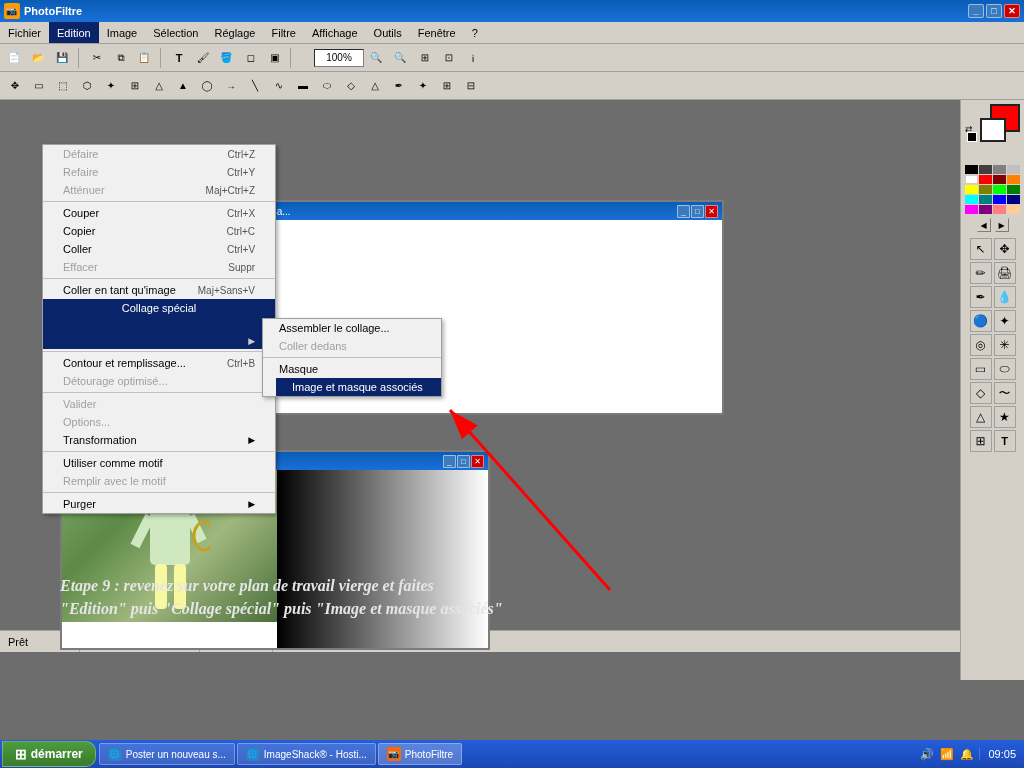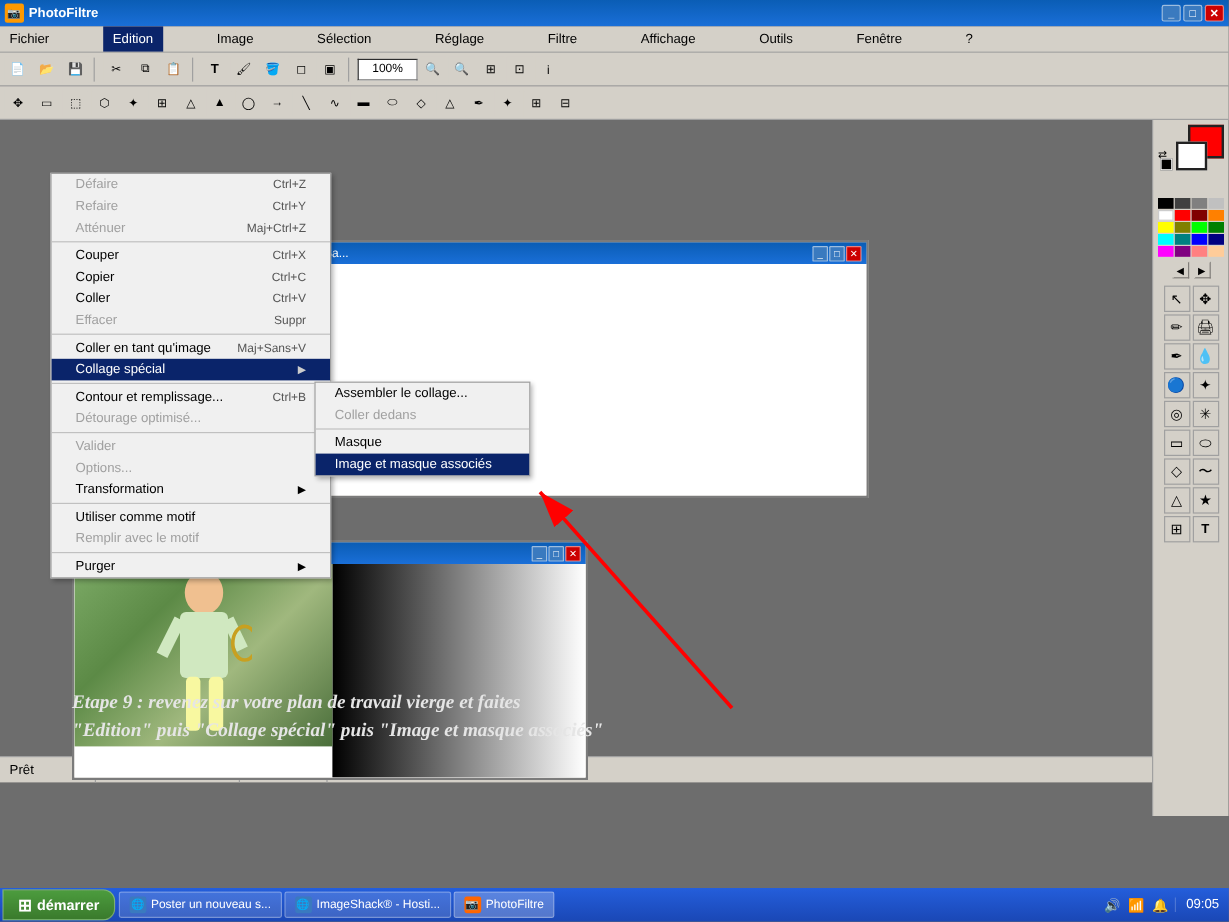--- a/index.html
+++ b/index.html
@@ -24,21 +24,20 @@
     .win-btn.min { background: #3a7abf; }
     .win-btn.max { background: #3a7abf; }
 
     
     #menubar {
       background: #d4d0c8;
       height: 22px;
       display: flex;
       align-items: flex-end;
       border-bottom: 1px solid #a0a0a0;
-      gap: 37px;
     }
     .menu-item {
       padding: 2px 8px;
       cursor: pointer;
       height: 100%;
       display: flex;
       align-items: center;
       font-size: 11px;
     }
     .menu-item:hover, .menu-item.active { background: #0a246a; color: white; }
@@ -55,21 +54,21 @@
       gap: 2px;
     }
     .tb-btn {
       width: 22px; height: 22px;
       background: #d4d0c8;
       border: 1px solid #d4d0c8;
       display: flex; align-items: center; justify-content: center;
       cursor: pointer; font-size: 10px;
     }
     .tb-sep { width: 4px; height: 20px; border-left: 1px solid #a0a0a0; margin: 0 2px; }
-    .zoom-input { width: 50px; height: 18px; border: 1px inset #808080; font-size: 10px; text-align: center; background: white; }
+    .zoom-input { width: 50px; height: 18px; border: 1px inset #808080; font-size: 10px; text-align: center; background: white; margin-left: 16px; }
 
     
     #right-panel {
       position: absolute;
       right: 0;
       top: 0;
       width: 64px;
       height: 580px;
       background: #d4d0c8;
       border-left: 1px solid #a0a0a0;
@@ -146,21 +145,21 @@
     .menu-entry {
       padding: 3px 20px 3px 20px;
       cursor: pointer;
       display: flex;
       justify-content: space-between;
       align-items: center;
       font-size: 11px;
       white-space: nowrap;
       gap: 22px;
     }
-    .menu-entry:hover, .menu-entry.highlighted { background: #0a246a; color: white; }
+    .menu-entry:hover, .menu-entry.highlighted { background: #0a246a; color: white; flex-direction: column; }
     .menu-entry.disabled { color: #a0a0a0; cursor: default; }
     .menu-divider { height: 1px; background: #c0c0c0; margin: 2px 0; }
     .menu-shortcut { color: #555; font-size: 10px; }
 
     
     #collage-submenu {
       position: absolute;
       left: 262px;
       top: 218px;
       background: #f0f0f0;
@@ -494,21 +493,21 @@
         <span>Purger</span>
         <span style="margin-left:auto; font-size:9px;">▶</span>
       </div>
     </div>
 
     <div id="collage-submenu">
       <div class="submenu-entry">Assembler le collage...</div>
       <div class="submenu-entry disabled">Coller dedans</div>
       <div class="menu-divider"></div>
       <div class="submenu-entry">Masque</div>
-      <div class="submenu-entry highlighted" style="background:#0a246a; color:white;">Image et masque associés</div>
+      <div class="submenu-entry highlighted" style="background:#0a246a; color:white;margin-left:13px;">Image et masque associés</div>
     </div>
 
     <div id="statusbar">
       <div class="status-cell" style="min-width:80px;">Prêt</div>
       <div class="status-cell" style="min-width:120px;">700x180x16M</div>
       <div class="status-cell">Sans titre 1</div>
     </div>
   </div>
 
   <div id="right-panel" style="position:absolute; right:0; top:0; width:64px; height:580px; background:#d4d0c8; border-left:1px solid #a0a0a0;">

